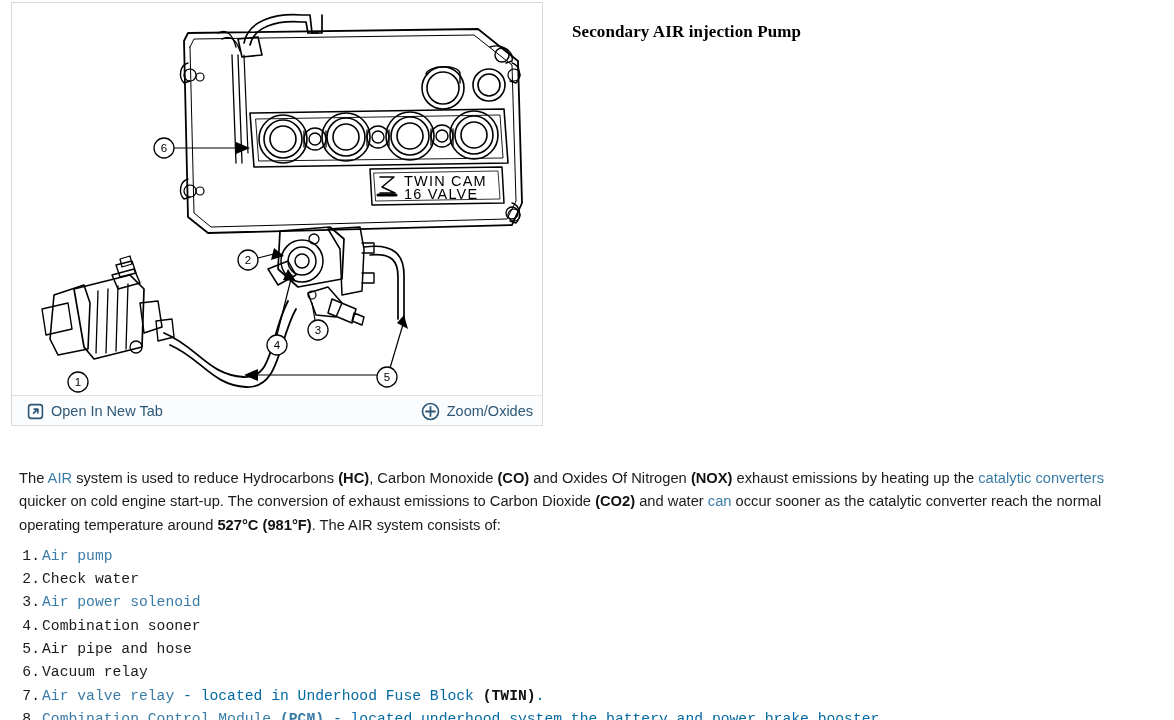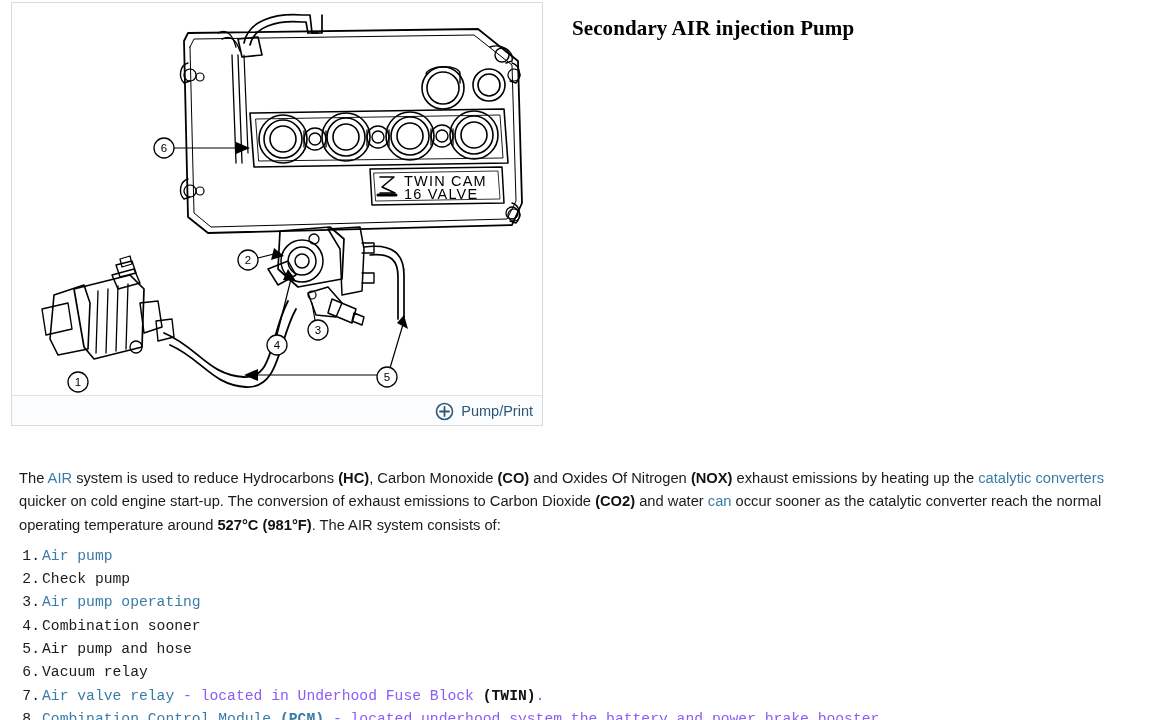--- a/index.html
+++ b/index.html
@@ -68,24 +68,24 @@
     user-select: none;
   }
   .tool-left  { left: 15px; }
   .tool-right { right: 9px; }
   .tool-btn .tool-label { line-height: 1; }
   .tool-btn svg { display: block; }
 
   .page-title {
     position: absolute;
     left: 572px;
-    top: 16px;
+    top: 22px;
     font-family: "Liberation Serif", "DejaVu Serif", serif;
     font-weight: bold;
-    font-size: 21px;
+    font-size: 17px;
     color: #000000;
     letter-spacing: 0.1px;
     white-space: nowrap;
   }
 
   
   .body-copy {
     position: absolute;
     left: 11px;
     top: 459px;
@@ -119,21 +119,21 @@
   }
   ol.parts-list li::before {
     content: counter(part) ".";
     position: absolute;
     left: 9px;
     width: 20px;
     text-align: right;
     color: #1b1b1b;
   }
   ol.parts-list li .item-main { }
-  ol.parts-list li .item-rest { color: #8b5cf6; }
+  ol.parts-list li .item-rest { color: #0369a1; }
 </style>
 </head>
 <body>
 
 <div class="top-area">
 
   <div class="figure-panel">
 
     <div class="figure-canvas">
       <svg width="530" height="392" viewBox="0 0 530 392" xmlns="http://www.w3.org/2000/svg">
@@ -303,46 +303,56 @@
         </g>
         <g font-family="Liberation Sans, sans-serif" fill="#000000">
           <text x="392" y="183" font-size="14.5" letter-spacing="1.2">TWIN CAM</text>
           <text x="392" y="196" font-size="14.5" letter-spacing="1.2">16 VALVE</text>
         </g>
       </svg>
     </div>
 
     <div class="figure-toolbar">
 
+      <div class="tool-btn tool-left">
+        <span>
+          <svg width="17" height="17" viewBox="0 0 17 17" fill="none" stroke="#2c5777" stroke-width="1.6">
+            <rect x="1.6" y="1.6" width="13.8" height="13.8" rx="2.6"></rect>
+            <path d="M6.2 10.6 L10.6 6.2" stroke-width="1.7"></path>
+            <path d="M7.2 6.2 L10.8 6.2 L10.8 9.8" stroke-width="1.7" stroke-linecap="round" stroke-linejoin="round"></path>
+          </svg>
+        </span>
+        <span class="tool-label">Open In New Tab</span>
+      </div>
 
       <div class="tool-btn tool-right">
         <span>
           <svg width="19" height="19" viewBox="0 0 19 19" fill="none" stroke="#2c5777" stroke-width="1.6">
             <circle cx="9.5" cy="9.5" r="8"></circle>
             <path d="M9.5 5 L9.5 14 M5 9.5 L14 9.5" stroke-width="1.8" stroke-linecap="round"></path>
           </svg>
         </span>
-        <span class="tool-label">Pump/Print</span>
+        <span class="tool-label">Zoom/Oxides</span>
       </div>
 
     </div>
   </div>
 
   <div class="page-title">Secondary AIR injection Pump</div>
 
 </div>
 
 <div class="body-copy">
 
   <p><span>The </span><a class="lnk" href="#">AIR</a><span> system is used to reduce Hydrocarbons </span><b class="em">(HC)</b><span>, Carbon Monoxide </span><b class="em">(CO)</b><span> and Oxides Of Nitrogen </span><b class="em">(NOX)</b><span> exhaust emissions by heating up the </span><a class="lnk" href="#">catalytic converters</a><span> quicker on cold engine start-up. The conversion of exhaust emissions to Carbon Dioxide </span><b class="em">(CO2)</b><span> and water </span><a class="lnk" href="#">can</a><span> occur sooner as the catalytic converter reach the normal operating temperature around </span><b class="em">527°C (981°F)</b><span>. The AIR system consists of:</span></p>
 
   <ol class="parts-list">
     <li><a class="lnk item-main" href="#">Air pump</a></li>
-    <li><span class="item-main">Check pump</span></li>
-    <li><a class="lnk item-main" href="#">Air pump operating</a></li>
+    <li><span class="item-main">Check water</span></li>
+    <li><a class="lnk item-main" href="#">Air power solenoid</a></li>
     <li><span class="item-main">Combination sooner</span></li>
-    <li><span class="item-main">Air pump and hose</span></li>
+    <li><span class="item-main">Air pipe and hose</span></li>
     <li><span class="item-main">Vacuum relay</span></li>
     <li><a class="lnk item-main" href="#">Air valve relay</a><span class="item-rest"> - located in Underhood Fuse Block </span><b class="em">(TWIN)</b><span class="item-rest">.</span></li>
     <li><a class="lnk item-main" href="#"><span>Combination Control Module </span><b>(PCM)</b></a><span class="item-rest"> - located underhood system the battery and power brake booster.</span></li>
   </ol>
 
 </div>
 
 </body></html>

